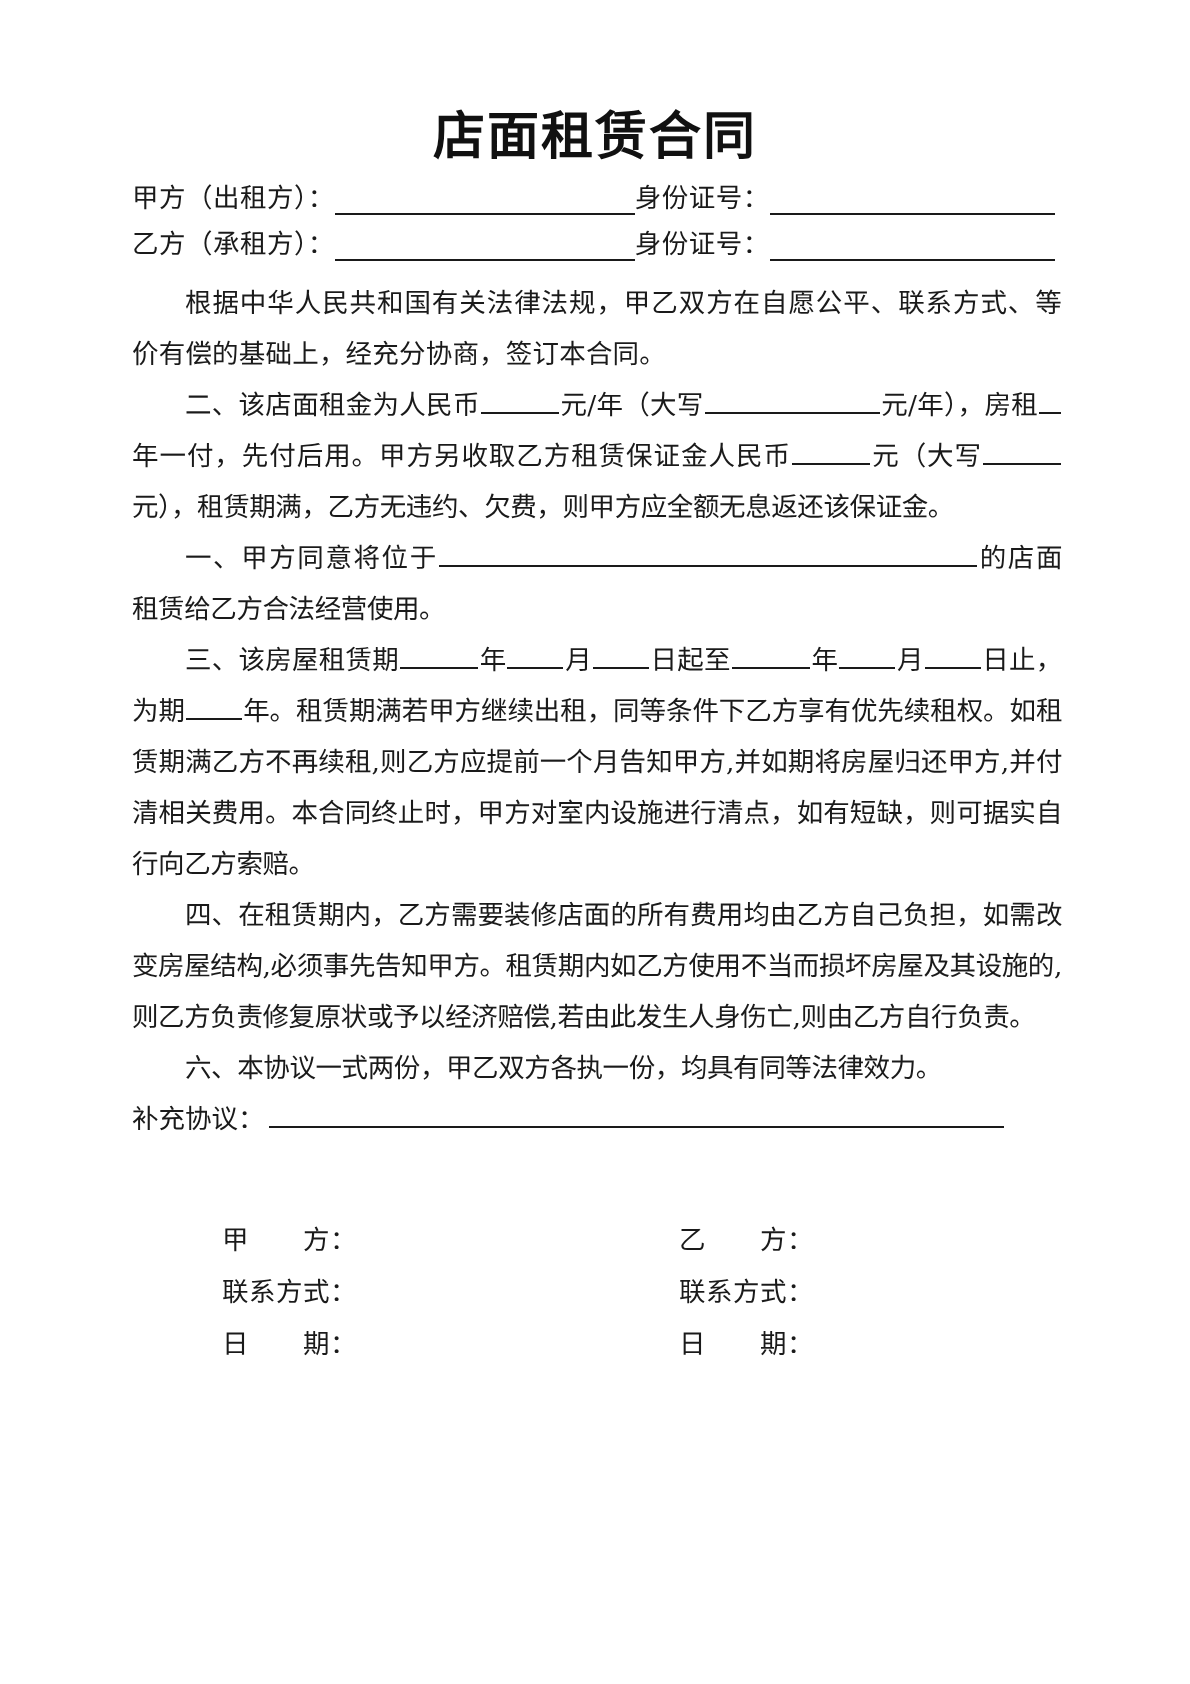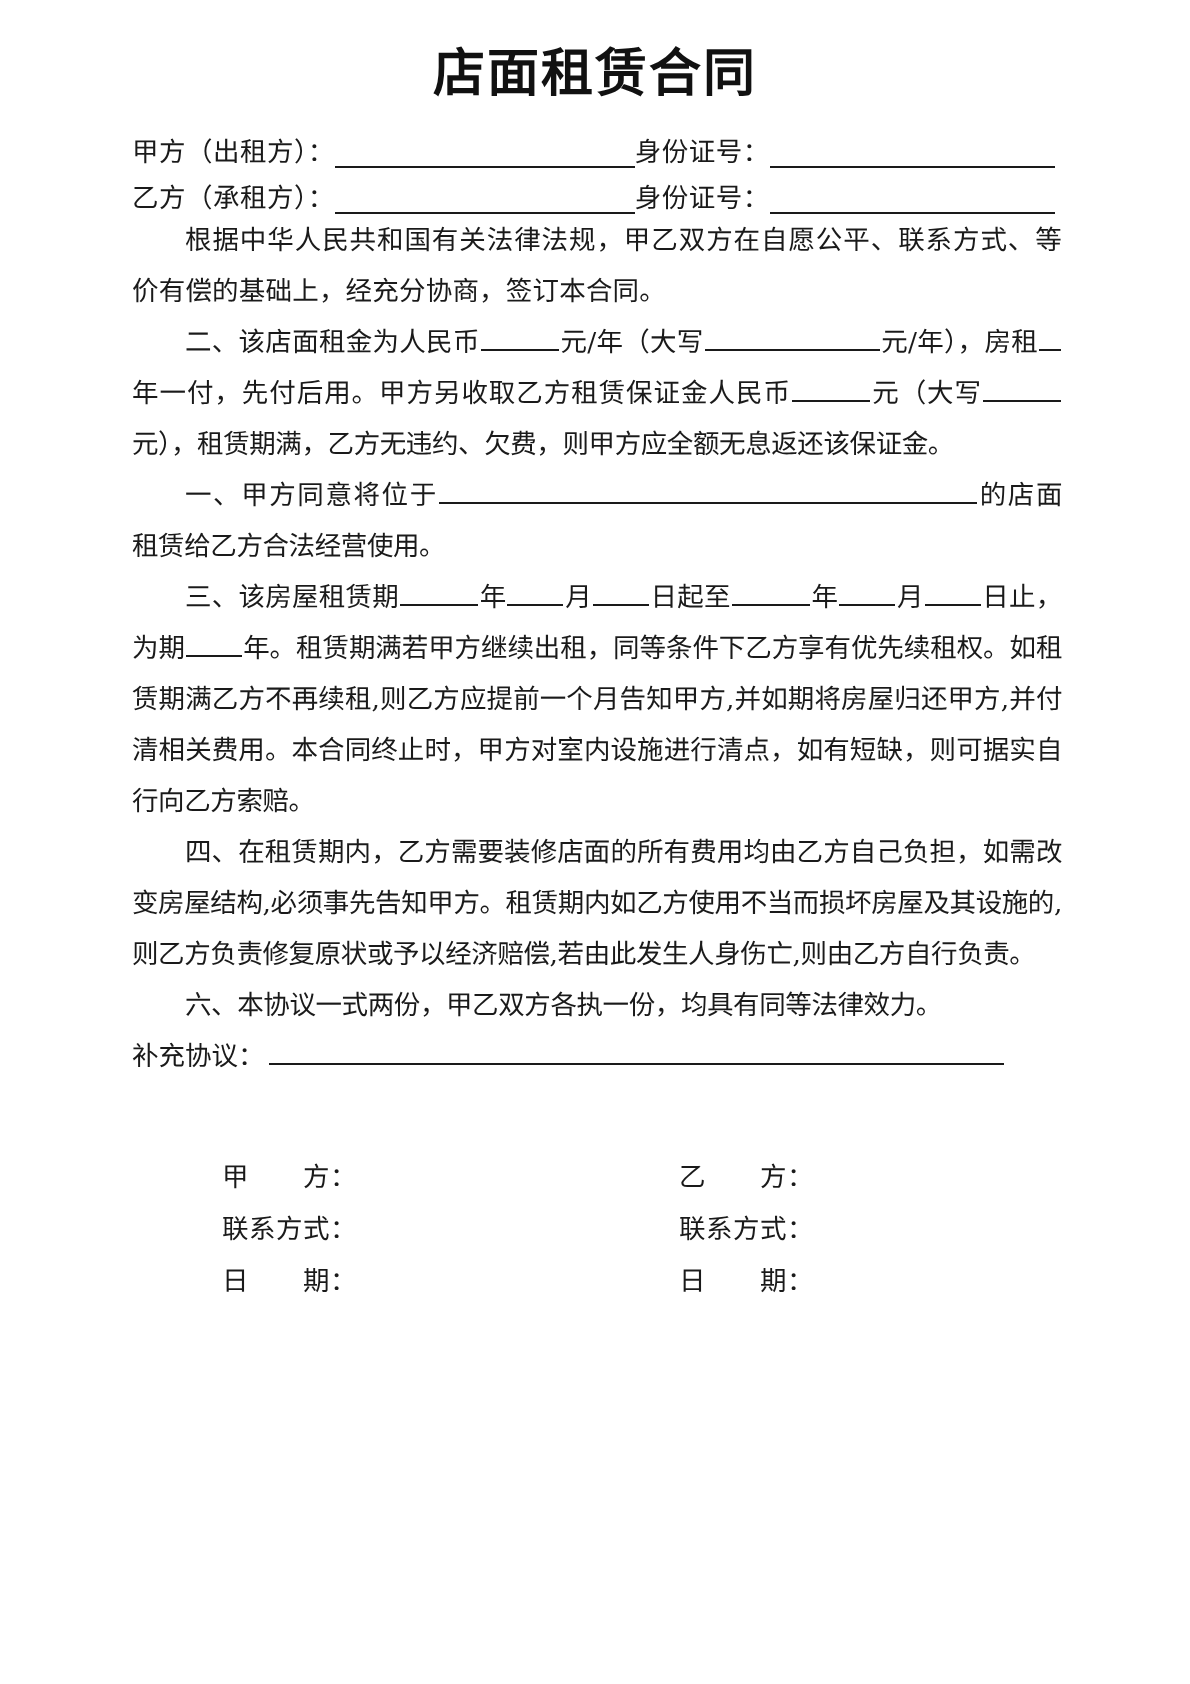--- a/index.html
+++ b/index.html
@@ -27,43 +27,42 @@
 
   
   .doc-title {
     text-align: center;
     font-family: "DejaVu Sans", "Liberation Sans", sans-serif;
     font-weight: 700;
     font-size: 52px;
     letter-spacing: 2px;
     color: #111;
     margin: 0;
-    padding-top: 44px;
+    padding-top: 107px;
     padding-bottom: 18px;
     line-height: 1.15;
   }
 
   
   .body-block {
     margin: 0 auto;
     width: 930px;
     padding-left: 12px;
     padding-right: 8px;
     box-sizing: content-box;
   }
 
   
   .party-row {
     display: flex;
-    align-items: flex-end;
+    align-items: flex-start;
     font-size: 26.5px;
     line-height: 1.0;
     height: 46px;
     white-space: nowrap;
-    font-family: Liberation Mono, monospace;
   }
   .party-label {
     font-size: 26.5px;
     letter-spacing: 0.5px;
   }
   .blank {
     display: inline-block;
     border-bottom: 2px solid #1a1a1a;
     height: 1.05em;
     vertical-align: baseline;

